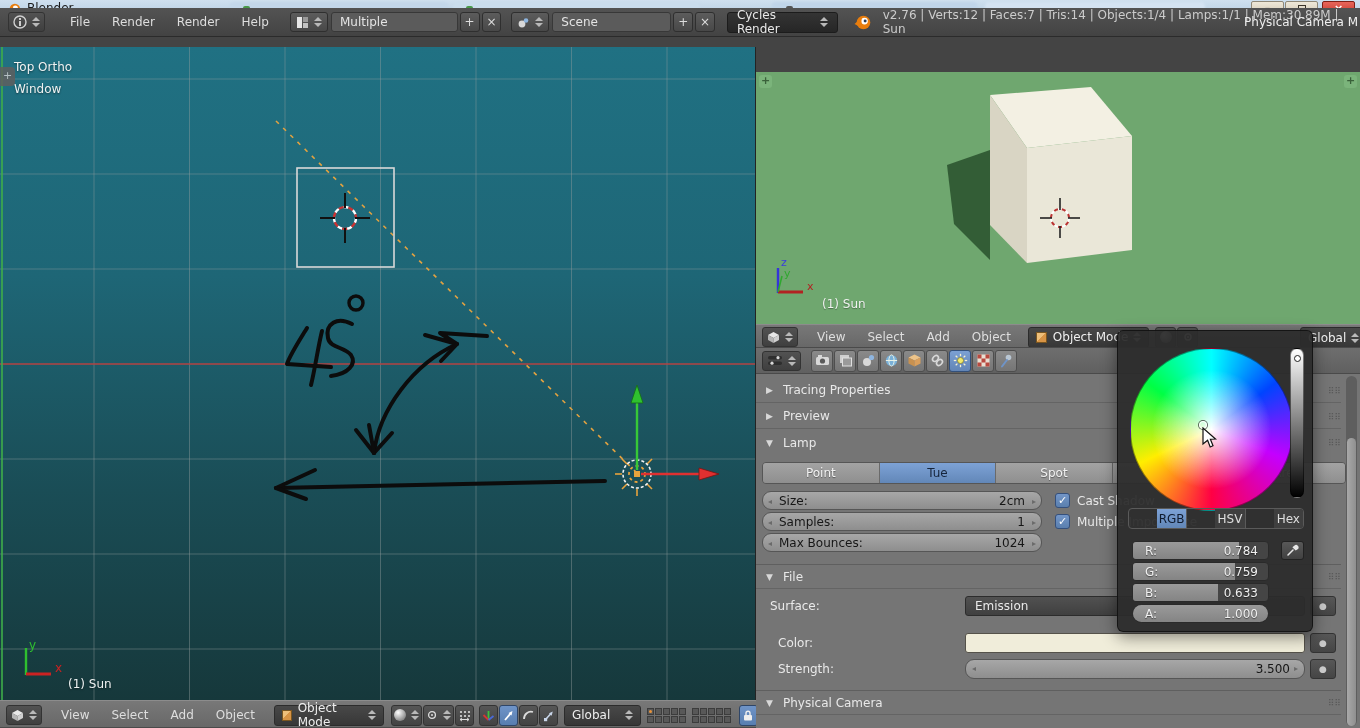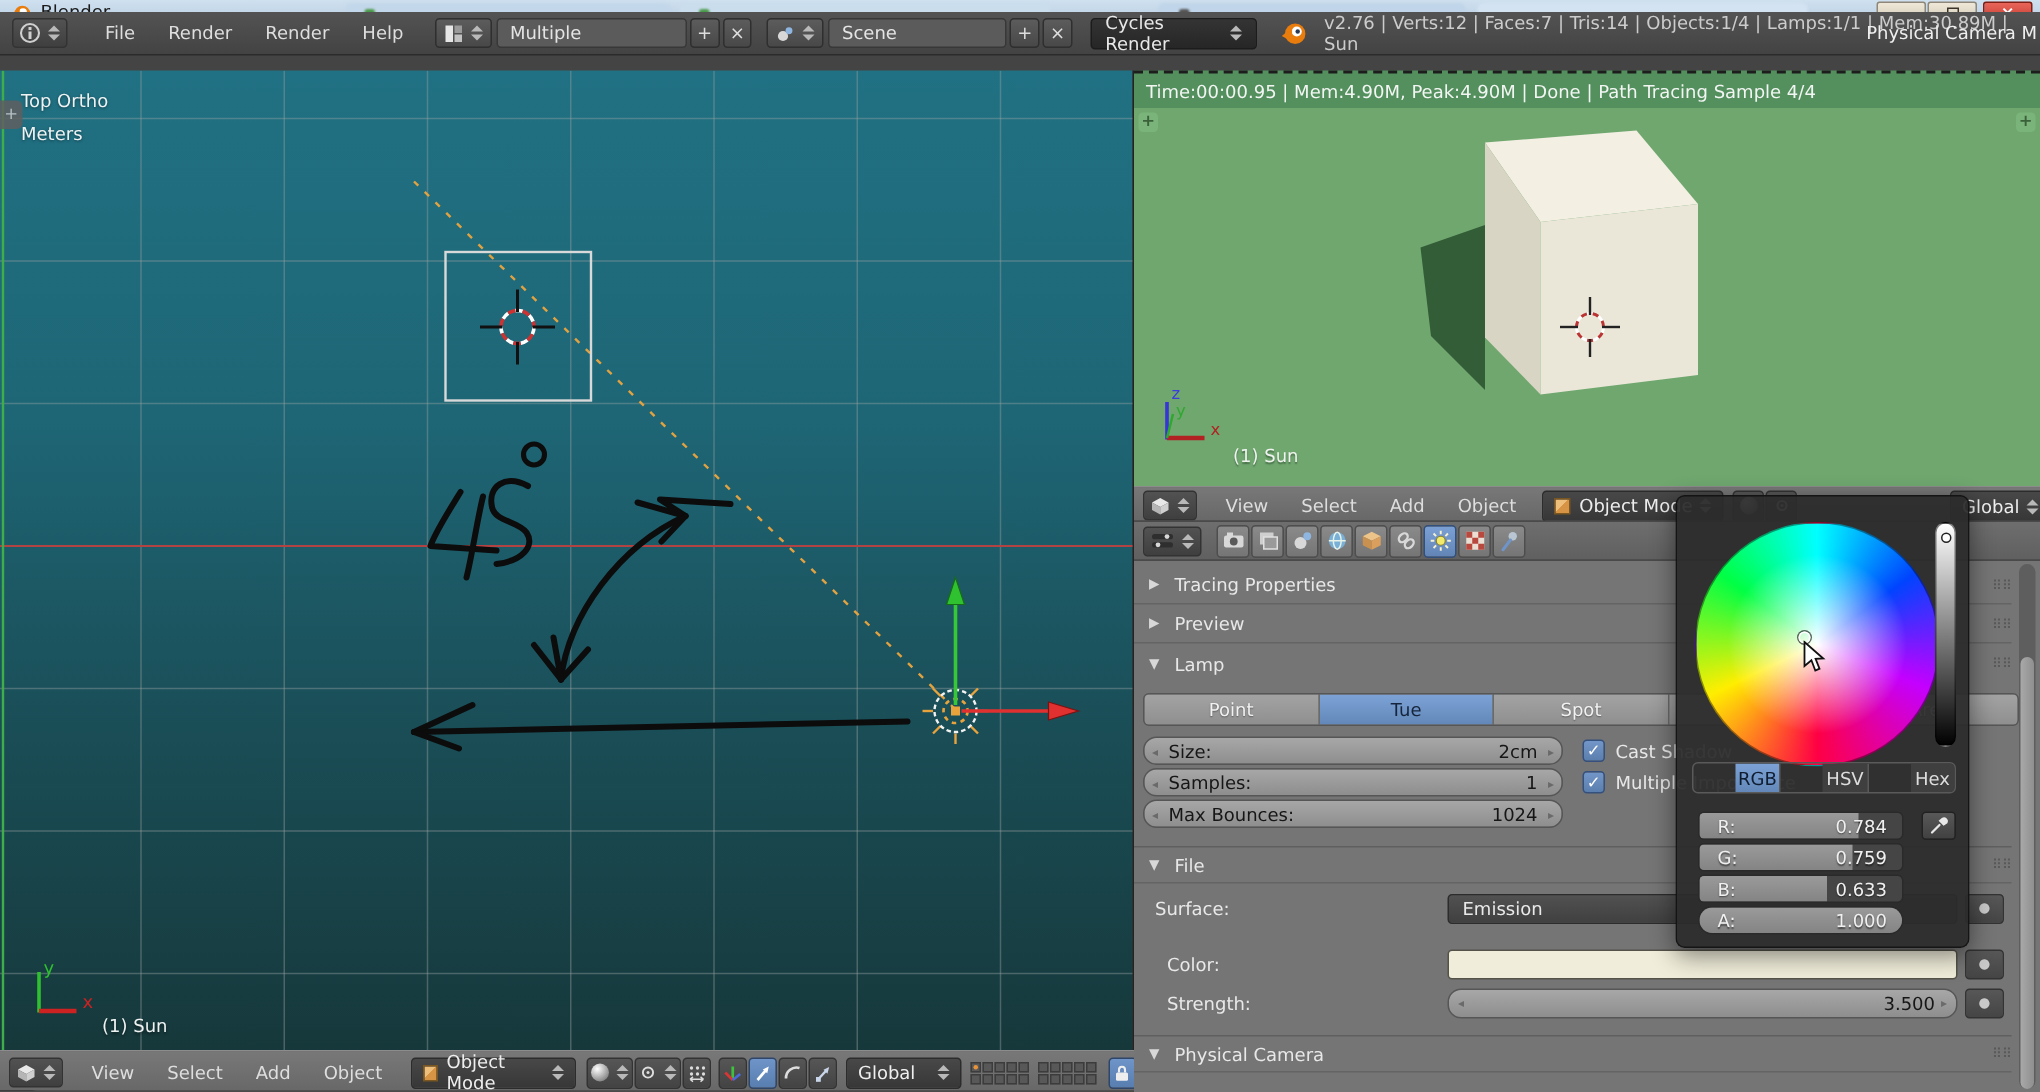--- a/index.html
+++ b/index.html
@@ -269,28 +269,25 @@
       </g>
 
       <g>
         <line x1="26" y1="601" x2="26" y2="628" stroke="#2fbf2f" stroke-width="2.4"></line>
         <line x1="26" y1="627" x2="51" y2="627" stroke="#cc2222" stroke-width="3"></line>
         <text x="29" y="602" fill="#2fbf2f" font-size="12">y</text>
         <text x="55" y="625" fill="#cc2222" font-size="12">x</text>
       </g>
     </svg>
     <span class="vplabel" style="left:14px;top:13px;">Top Ortho</span>
-    <span class="vplabel" style="left:14px;top:35px;">Meters</span>
+    <span class="vplabel" style="left:14px;top:35px;">Window</span>
     <span class="vplabel" style="left:68px;top:630px;">(1) Sun</span>
     <div class="addtab">+</div>
   </div>
 
-  <div class="renderbar">
-    <span>Time:00:00.95 | Mem:4.90M, Peak:4.90M | Done | Path Tracing Sample 4/4</span>
-  </div>
   <div class="rendercanvas">
     <svg width="604" height="252" viewBox="0 0 604 252">
       <polygon points="191,93 234,78 234,188 198,152" fill="#2c5530" opacity="0.9"></polygon>
       <polygon points="234,23 335,15 376,64 271,76" fill="#f3f0e3"></polygon>
       <polygon points="234,23 271,76 271,191 234,153" fill="#d9d5c4"></polygon>
       <polygon points="271,76 376,64 376,178 271,191" fill="#eae7d8"></polygon>
       <g>
         <circle cx="304" cy="146" r="9" fill="none" stroke="#ffffff" stroke-width="2" stroke-dasharray="4 4"></circle>
         <circle cx="304" cy="146" r="9" fill="none" stroke="#b33" stroke-width="2" stroke-dasharray="4 4" stroke-dashoffset="4"></circle>
         <line x1="304" y1="126" x2="304" y2="138" stroke="#222" stroke-width="1.6"></line>

